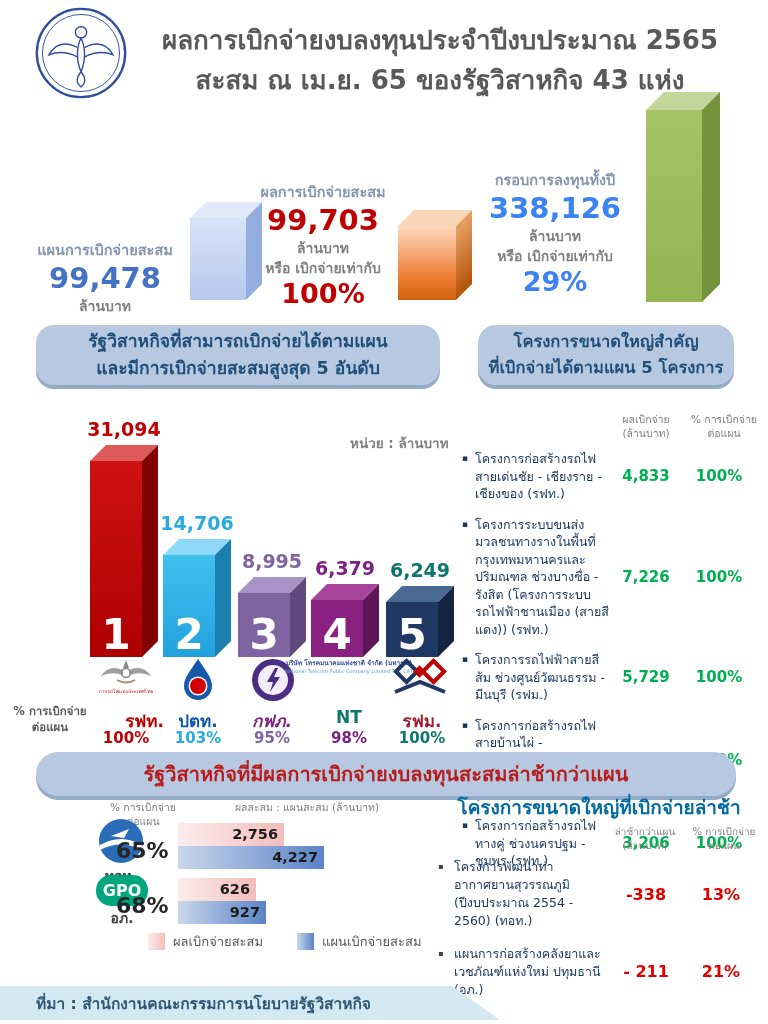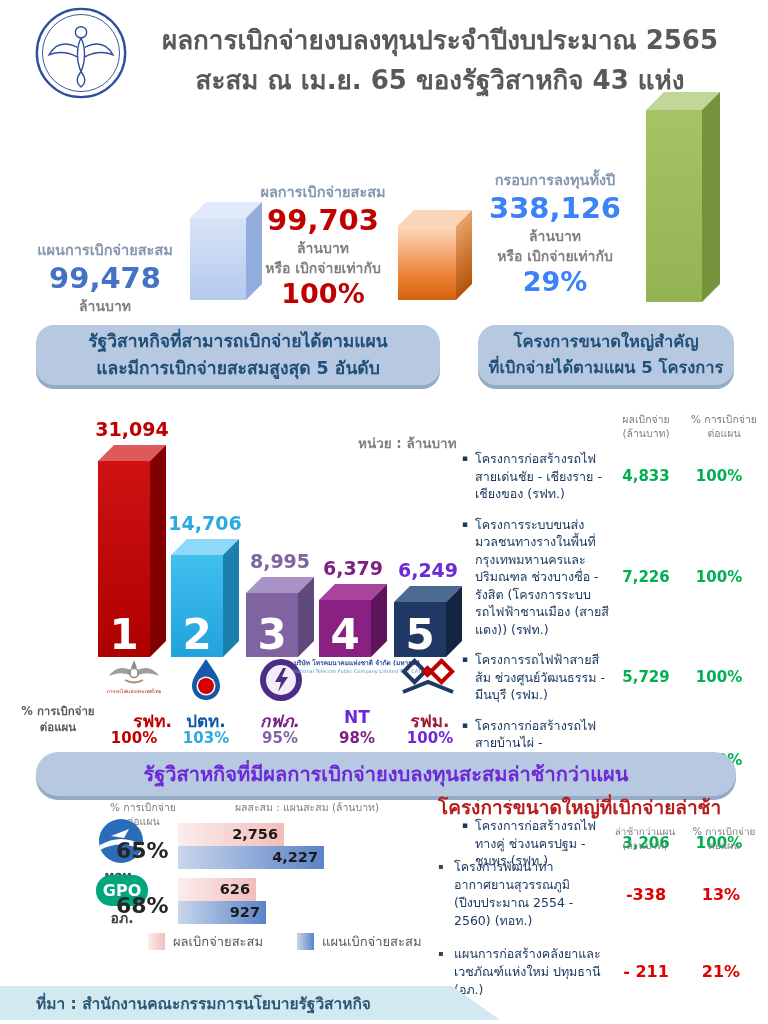--- a/index.html
+++ b/index.html
@@ -24,32 +24,32 @@
   .cube .rank{font-size:42px;font-weight:bold;color:#fff;line-height:1.05;}
 
   
   .summary{position:absolute;left:0;top:110px;width:768px;height:205px;}
   .sum-txt{position:absolute;text-align:center;line-height:1.45;}
   .s-label{font-size:14.5px;color:#8496B0;font-weight:bold;}
   .s-unit,.s-note{font-size:14px;color:#808080;font-weight:bold;}
   .s-val{font-size:29px;font-weight:bold;line-height:1.2;}
   .s-pct{font-size:27px;font-weight:bold;line-height:1.2;}
   .c-blue{color:#4472C4}.c-red{color:#C00000}.c-green{color:#3b82f6}
-  .c-cyan{color:#29ABE2}.c-purple{color:#8064A2}.c-magenta{color:#7B2182}.c-navy{color:#6d28d9}
+  .c-cyan{color:#29ABE2}.c-purple{color:#8064A2}.c-magenta{color:#7B2182}.c-navy{color:#0f766e}
 
   
   .pill{position:absolute;background:#B6C9E0;border-radius:18px;box-shadow:0 4px 0 #93ABC7;
         display:flex;flex-direction:column;justify-content:center;text-align:center;
         color:#1F4E79;font-weight:bold;}
   .pill1{left:36px;top:325px;width:404px;height:60px;font-size:17.5px;line-height:1.55;}
   .pill2{left:478px;top:325px;width:256px;height:60px;font-size:16.5px;line-height:1.55;}
-  .pill3{left:36px;top:752px;width:700px;height:44px;font-size:20px;color:#6d28d9;border-radius:22px;}
-
-  
-  .ranking{position:absolute;left:8px;top:408px;width:462px;height:342px;padding-left:12px;}
+  .pill3{left:36px;top:752px;width:700px;height:44px;font-size:20px;color:#b91c1c;border-radius:22px;}
+
+  
+  .ranking{position:absolute;left:0;top:408px;width:462px;height:342px;padding-left:12px;}
   .unit-note{position:absolute;left:350px;top:24px;font-size:13.5px;font-weight:bold;color:#808080;}
   .axis-pct{position:absolute;left:4px;top:296px;width:92px;text-align:center;
             font-size:11.5px;font-weight:bold;color:#595959;line-height:1.35;}
   .rlogo{position:absolute;top:250px;display:flex;flex-direction:column;align-items:center;}
   .rabbr{position:absolute;top:299px;width:76px;text-align:center;font-size:17px;font-weight:bold;}
   .rpct{position:absolute;top:321px;width:76px;text-align:center;font-size:15px;font-weight:bold;}
   .srt-cap{font-size:5px;color:#C00000;white-space:nowrap;line-height:1.2;}
   .nt-l1{font-size:6.5px;color:#2E4D9B;font-weight:bold;white-space:nowrap;}
   .nt-l2{font-size:5px;color:#5B9BD5;white-space:nowrap;}
   .gpo-pill{width:52px;height:31px;background:#00A67E;border-radius:15px;color:#fff;
@@ -78,21 +78,21 @@
   .hbar{position:absolute;height:23px;line-height:23px;text-align:right;padding-right:6px;
         font-size:14.5px;font-weight:bold;color:#1a1a1a;box-sizing:border-box;}
   .hbar-pink{background:linear-gradient(90deg,#FBEDEC,#F2BDBB);}
   .hbar-blue{background:linear-gradient(90deg,#C9D6EC,#5B83C8);}
   .legend{position:absolute;left:118px;top:131px;display:flex;gap:34px;align-items:center;}
   .leg-item{display:flex;align-items:center;gap:8px;font-size:13px;color:#595959;}
   .leg-sw{width:17px;height:17px;}
 
   
   .laggard{position:absolute;left:438px;top:792px;width:322px;height:170px;}
-  .lg-title{text-align:left;font-size:19px;font-weight:bold;color:#b91c1c;}
+  .lg-title{text-align:center;font-size:19px;font-weight:bold;color:#0369a1;}
   .lh{position:absolute;font-size:10px;color:#7F7F7F;text-align:center;line-height:1.35;}
   .lh1{left:168px;top:33px;width:78px;}
   .lh2{left:250px;top:33px;width:72px;}
   .llist{position:absolute;left:0;top:66px;right:0;display:flex;flex-direction:column;gap:14px;}
   .lrow{display:flex;align-items:center;}
   .lbullet{width:16px;font-size:8px;color:#404040;align-self:flex-start;padding-top:4px;}
   .lname{width:152px;font-size:12.5px;color:#17375E;line-height:1.45;}
   .lval{width:80px;text-align:center;font-size:16px;font-weight:bold;color:#E00000;}
   .lpct{width:70px;text-align:center;font-size:16px;font-weight:bold;color:#E00000;}
 

